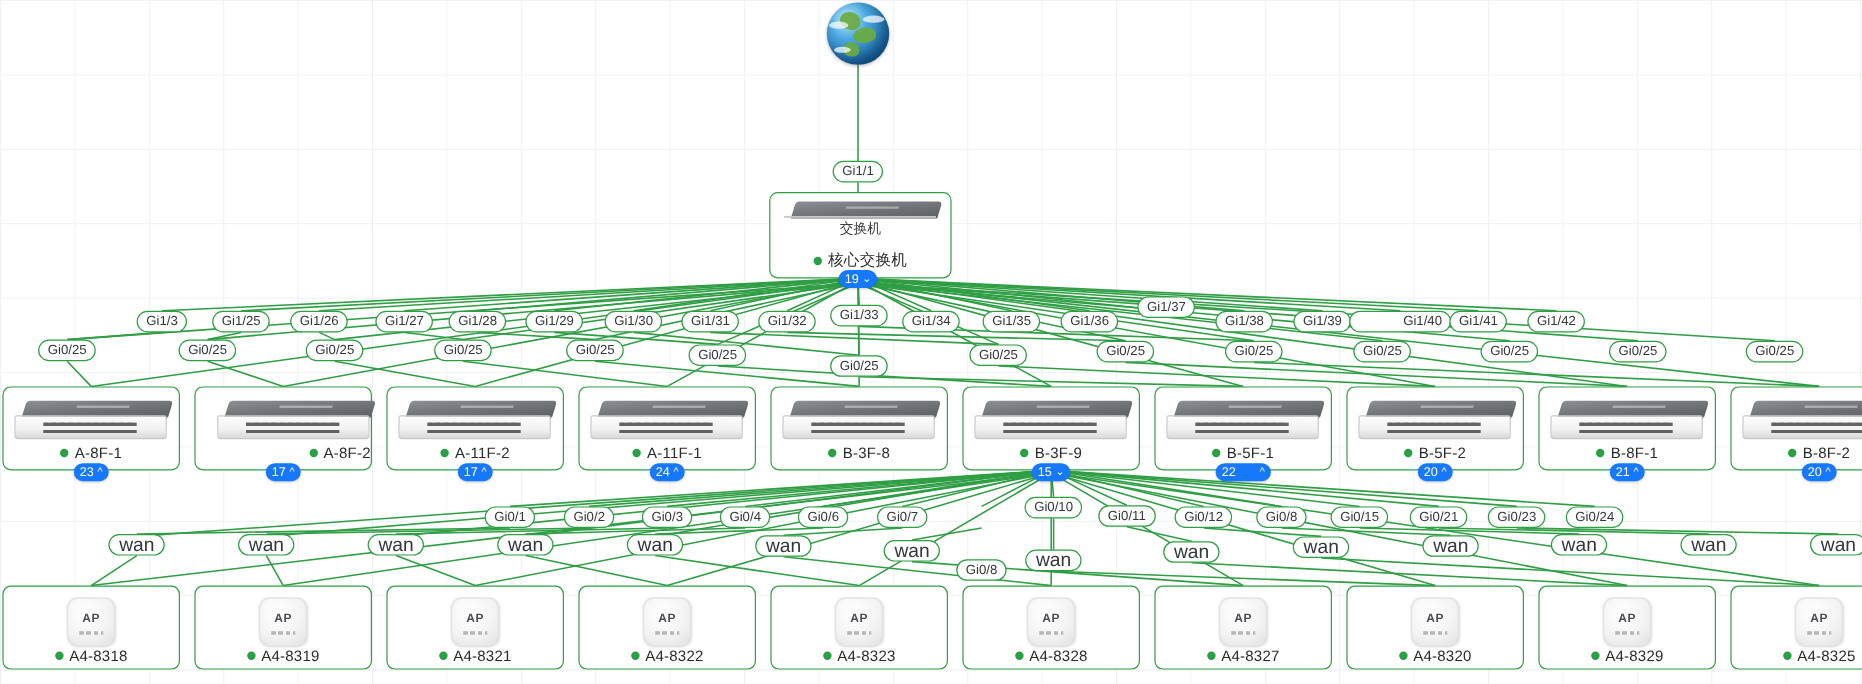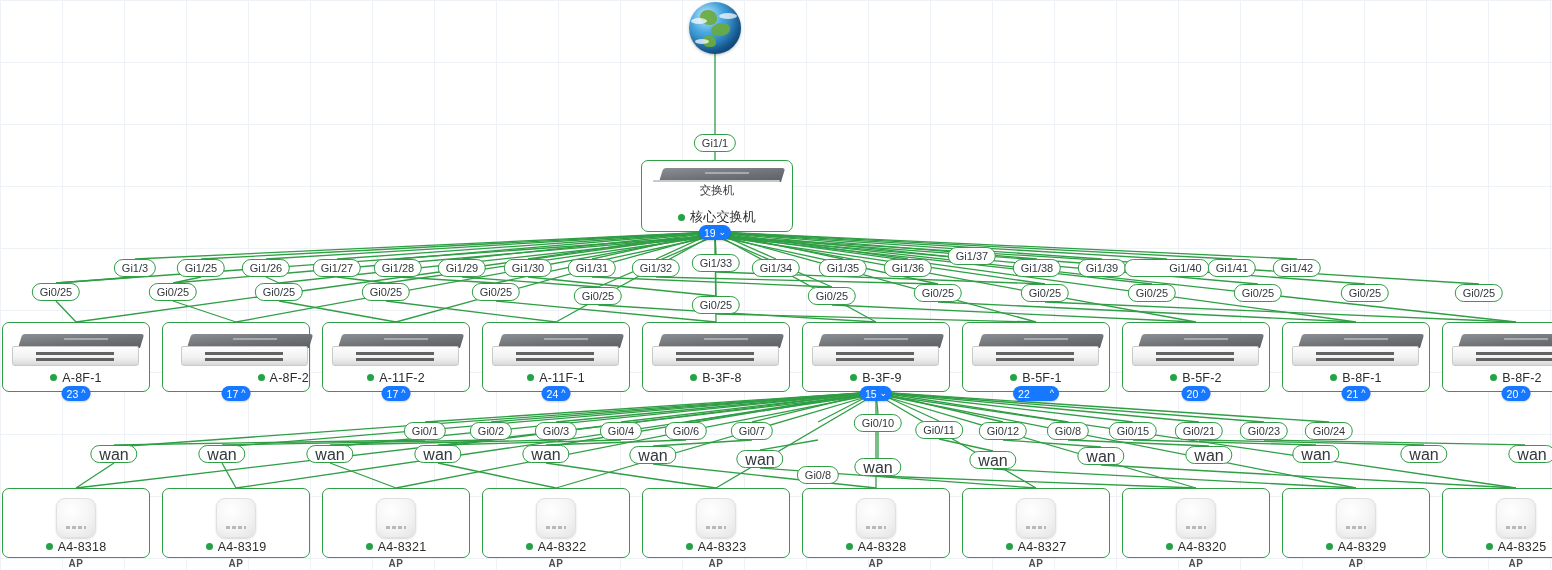--- a/index.html
+++ b/index.html
@@ -140,21 +140,20 @@
     position: relative;
   }
   .ap-box .ap-txt {
     position: absolute;
     left: 0; right: 0; top: 11px;
     text-align: center;
     font-size: 10px;
     font-weight: bold;
     color: #4a4f55;
     letter-spacing: .5px;
-    margin-top: 48px;
   }
   .ap-box .ap-sub {
     position: absolute;
     left: 9px; right: 9px; top: 27px;
     height: 3px;
     background: repeating-linear-gradient(to right, #9aa0a6 0 4px, transparent 4px 6px);
     opacity: .7;
   }
 
   

